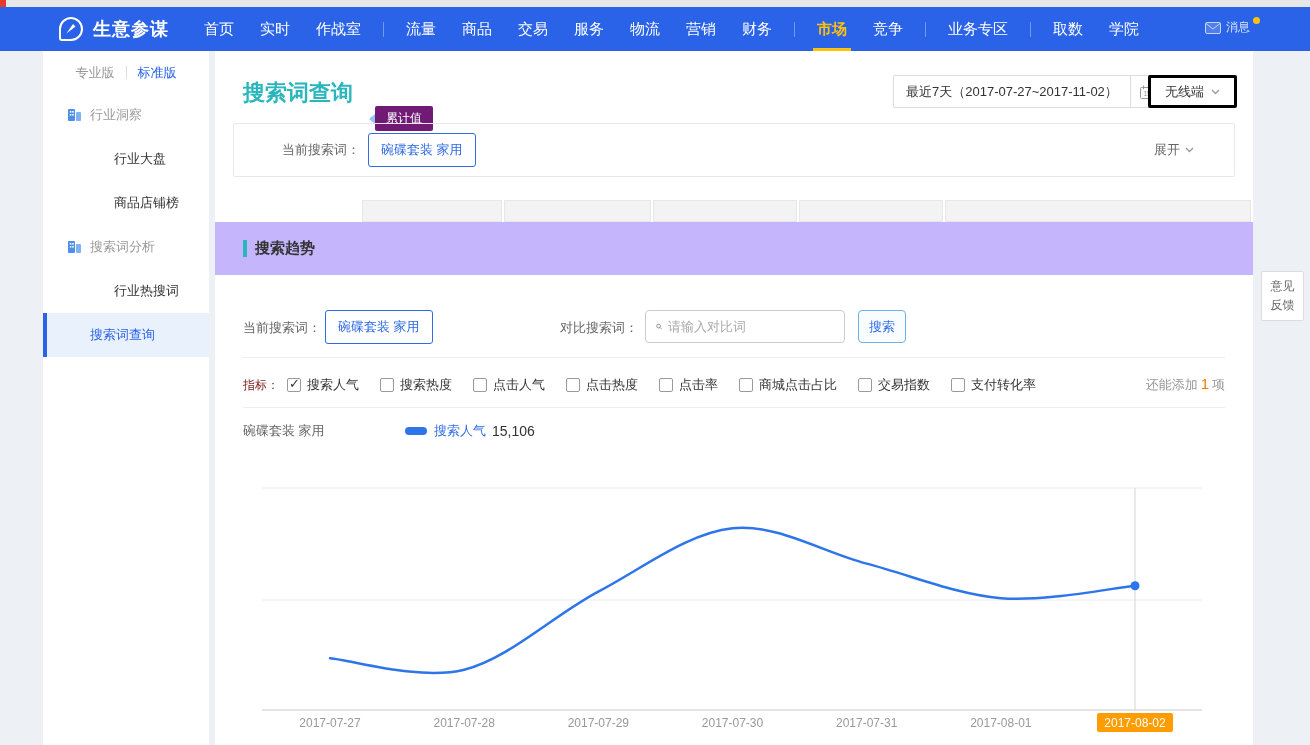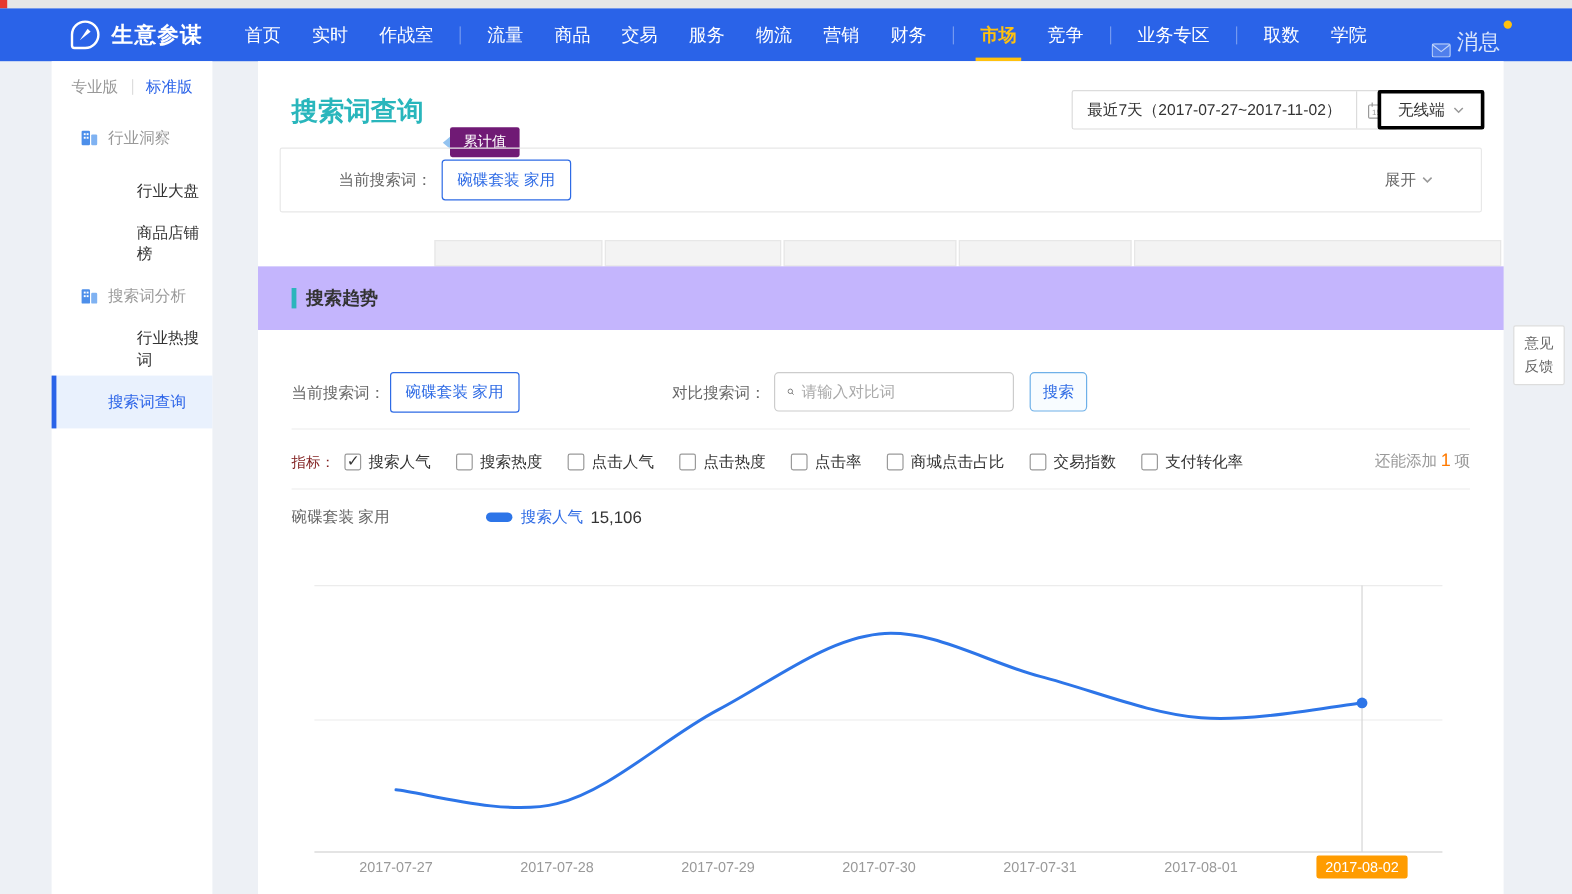--- a/index.html
+++ b/index.html
@@ -17,28 +17,28 @@
   .brand { display:flex; align-items:center; margin-left:58px; }
   .brand-icon { width:26px; height:26px; margin-right:9px; }
   .brand-name { font-size:18px; font-weight:bold; letter-spacing:1px; }
   .nav-items { display:flex; align-items:center; margin-left:22px; height:44px; }
   .nav-item { position:relative; height:44px; display:flex; align-items:center;
               padding:0 13px; font-size:15px; cursor:pointer; white-space:nowrap; }
   .nav-item.active { color:#FFC10E; font-weight:bold; }
   .nav-item.active::after { content:""; position:absolute; left:50%; transform:translateX(-50%);
               bottom:0; width:38px; height:3px; background:#FFC10E; }
   .nav-divider { width:1px; height:15px; background:rgba(255,255,255,.35); margin:0 9px; }
-  .nav-msg { position:absolute; right:60px; top:0; height:40px; display:flex; align-items:flex-end;
-             color:#D9E5FB; font-size:18px; cursor:pointer; }
+  .nav-msg { position:absolute; right:60px; top:0; height:40px; display:flex; align-items:center;
+             color:#D9E5FB; font-size:12px; cursor:pointer; }
   .msg-icon { margin-right:5px; position:relative; top:1px; }
   .msg-dot { position:absolute; right:-10px; top:10px; width:7px; height:7px; border-radius:50%;
              background:#FFC10E; }
 
   
-  .sidebar { position:absolute; left:43px; top:51px; width:134px; height:694px; background:#fff; }
+  .sidebar { position:absolute; left:43px; top:51px; width:166px; height:694px; background:#fff; }
   .version-tabs { display:flex; align-items:center; justify-content:center; padding-top:9px;
                   font-size:13px; height:34px; }
   .version-tab { cursor:pointer; }
   .version-tab.dim { color:#999; }
   .version-tab.active { color:#2A63E8; }
   .version-divider { width:1px; height:13px; background:#DDD; margin:0 11px; }
   .side-menu { margin-top:8px; }
   .side-section { height:44px; display:flex; align-items:center; padding-left:24px;
                   color:#999; font-size:13px; }
   .side-section svg { margin-right:8px; }

